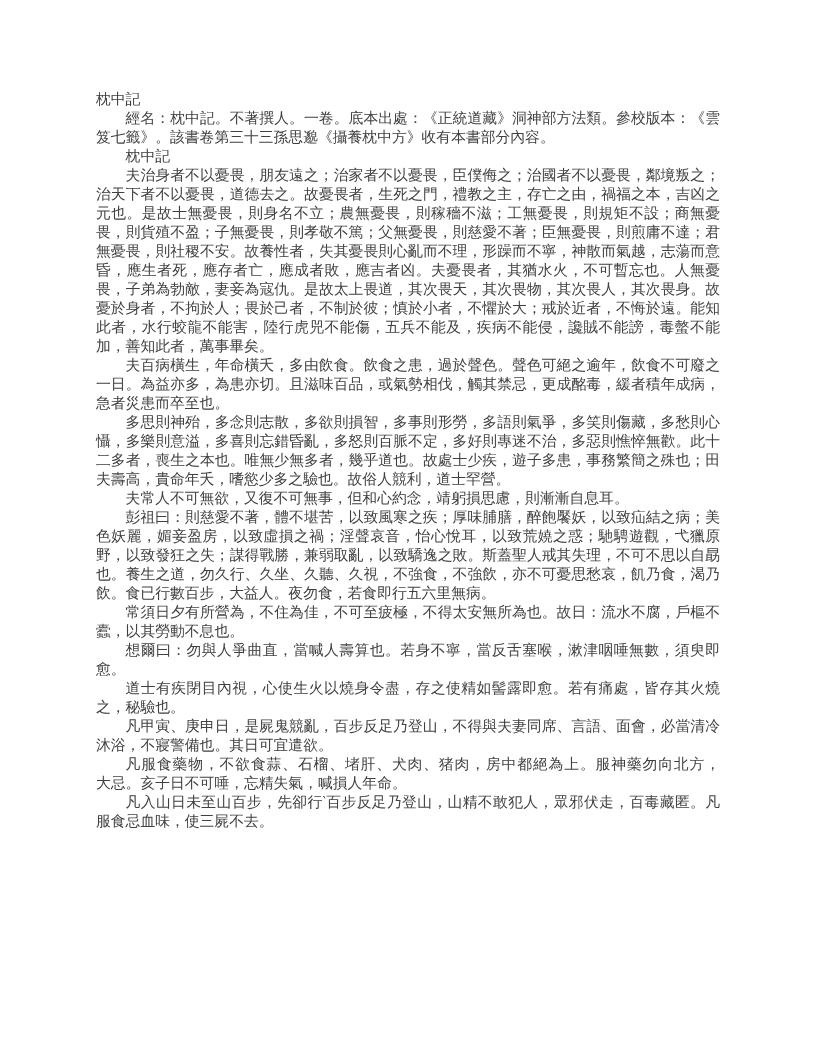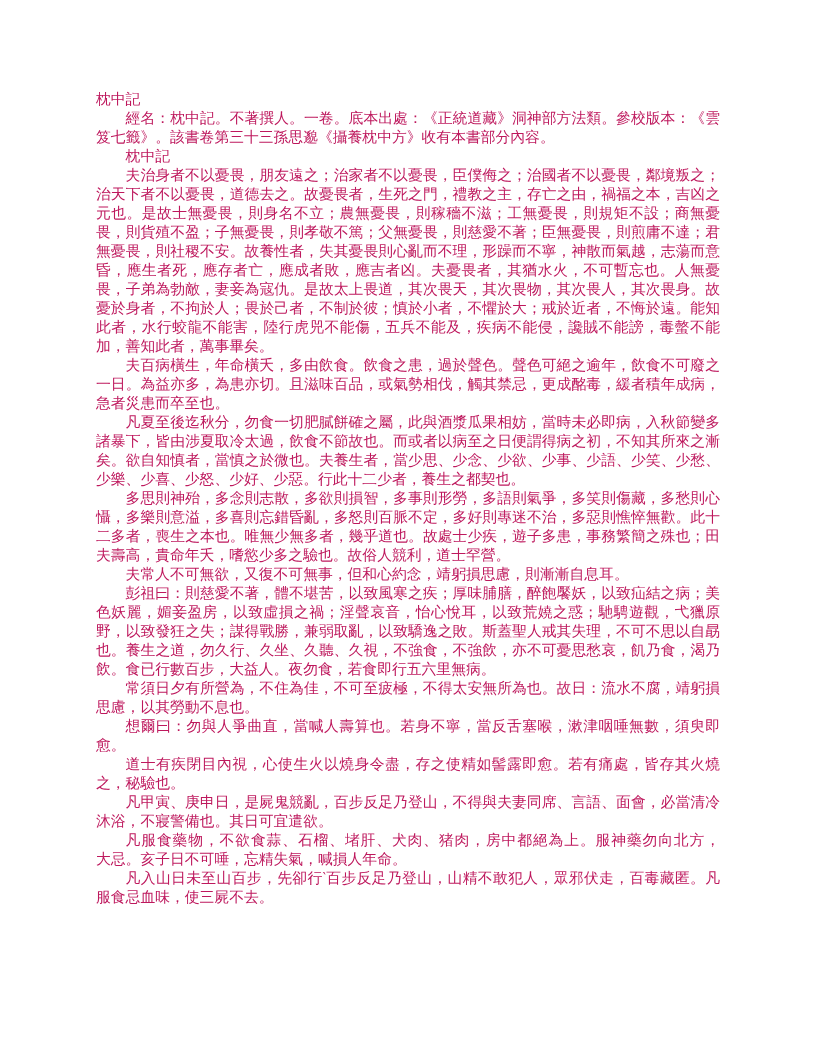--- a/index.html
+++ b/index.html
@@ -7,42 +7,41 @@
     position: relative;
     width: 816px;
     height: 1056px;
     box-sizing: border-box;
     padding: 90px 96px 60px 96px;
     background: #ffffff;
     overflow: hidden;
     font-family: "Liberation Serif", "DejaVu Serif", serif;
     font-size: 14.8px;
     line-height: 19px;
-    color: #be185d;
+    color: #404040;
     text-align: justify;
   }
   .para {
     margin: 0;
     text-indent: 2em;
     word-break: break-all;
   }
   .no-indent { text-indent: 0; }
 </style>
 </head>
 <body>
 
 <div class="page">
   <div class="para no-indent">枕中記</div>
   <div class="para">經名：枕中記。不著撰人。一卷。底本出處：《正統道藏》洞神部方法類。參校版本：《雲笈七籤》。該書卷第三十三孫思邈《攝養枕中方》收有本書部分內容。</div>
   <div class="para">枕中記</div>
   <div class="para">夫治身者不以憂畏，朋友遠之；治家者不以憂畏，臣僕侮之；治國者不以憂畏，鄰境叛之；治天下者不以憂畏，道德去之。故憂畏者，生死之門，禮教之主，存亡之由，禍福之本，吉凶之元也。是故士無憂畏，則身名不立；農無憂畏，則稼穡不滋；工無憂畏，則規矩不設；商無憂畏，則貨殖不盈；子無憂畏，則孝敬不篤；父無憂畏，則慈愛不著；臣無憂畏，則煎庸不達；君無憂畏，則社稷不安。故養性者，失其憂畏則心亂而不理，形躁而不寧，神散而氣越，志蕩而意昏，應生者死，應存者亡，應成者敗，應吉者凶。夫憂畏者，其猶水火，不可暫忘也。人無憂畏，子弟為勃敵，妻妾為寇仇。是故太上畏道，其次畏天，其次畏物，其次畏人，其次畏身。故憂於身者，不拘於人；畏於己者，不制於彼；慎於小者，不懼於大；戒於近者，不悔於遠。能知此者，水行蛟龍不能害，陸行虎兕不能傷，五兵不能及，疾病不能侵，讒賊不能謗，毒螫不能加，善知此者，萬事畢矣。</div>
   <div class="para">夫百病橫生，年命橫夭，多由飲食。飲食之患，過於聲色。聲色可絕之逾年，飲食不可廢之一日。為益亦多，為患亦切。且滋味百品，或氣勢相伐，觸其禁忌，更成酩毒，緩者積年成病，急者災患而卒至也。</div>
-  <div class="para">凡夏至後迄秋分，勿食一切肥膩餅確之屬，此與酒漿瓜果相妨，當時未必即病，入秋節變多諸暴下，皆由涉夏取冷太過，飲食不節故也。而或者以病至之日便謂得病之初，不知其所來之漸矣。欲自知慎者，當慎之於微也。夫養生者，當少思、少念、少欲、少事、少語、少笑、少愁、少樂、少喜、少怒、少好、少惡。行此十二少者，養生之都契也。</div>
   <div class="para">多思則神殆，多念則志散，多欲則損智，多事則形勞，多語則氣爭，多笑則傷藏，多愁則心懾，多樂則意溢，多喜則忘錯昏亂，多怒則百脈不定，多好則專迷不治，多惡則憔悴無歡。此十二多者，喪生之本也。唯無少無多者，幾乎道也。故處士少疾，遊子多患，事務繁簡之殊也；田夫壽高，貴命年夭，嗜慾少多之驗也。故俗人競利，道士罕營。</div>
   <div class="para">夫常人不可無欲，又復不可無事，但和心約念，靖躬損思慮，則漸漸自息耳。</div>
   <div class="para">彭祖曰：則慈愛不著，體不堪苦，以致風寒之疾；厚味脯膳，醉飽饜妖，以致疝結之病；美色妖麗，媚妾盈房，以致虛損之禍；淫聲哀音，怡心悅耳，以致荒嬈之惑；馳騁遊觀，弋獵原野，以致發狂之失；謀得戰勝，兼弱取亂，以致驕逸之敗。斯蓋聖人戒其失理，不可不思以自勗也。養生之道，勿久行、久坐、久聽、久視，不強食，不強飲，亦不可憂思愁哀，飢乃食，渴乃飲。食已行數百步，大益人。夜勿食，若食即行五六里無病。</div>
-  <div class="para">常須日夕有所營為，不住為佳，不可至疲極，不得太安無所為也。故日：流水不腐，靖躬損思慮，以其勞動不息也。</div>
+  <div class="para">常須日夕有所營為，不住為佳，不可至疲極，不得太安無所為也。故日：流水不腐，戶樞不蠹，以其勞動不息也。</div>
   <div class="para">想爾曰：勿與人爭曲直，當喊人壽算也。若身不寧，當反舌塞喉，漱津咽唾無數，須臾即愈。</div>
   <div class="para">道士有疾閉目內視，心使生火以燒身令盡，存之使精如髻露即愈。若有痛處，皆存其火燒之，秘驗也。</div>
   <div class="para">凡甲寅、庚申日，是屍鬼競亂，百步反足乃登山，不得與夫妻同席、言語、面會，必當清冷沐浴，不寢警備也。其日可宜遣欲。</div>
   <div class="para">凡服食藥物，不欲食蒜、石榴、堵肝、犬肉、猪肉，房中都絕為上。服神藥勿向北方，　　　　大忌。亥子日不可唾，忘精失氣，喊損人年命。</div>
   <div class="para">凡入山日未至山百步，先卻行‵百步反足乃登山，山精不敢犯人，眾邪伏走，百毒藏匿。凡服食忌血味，使三屍不去。</div>
 </div>
 
 </body></html>

